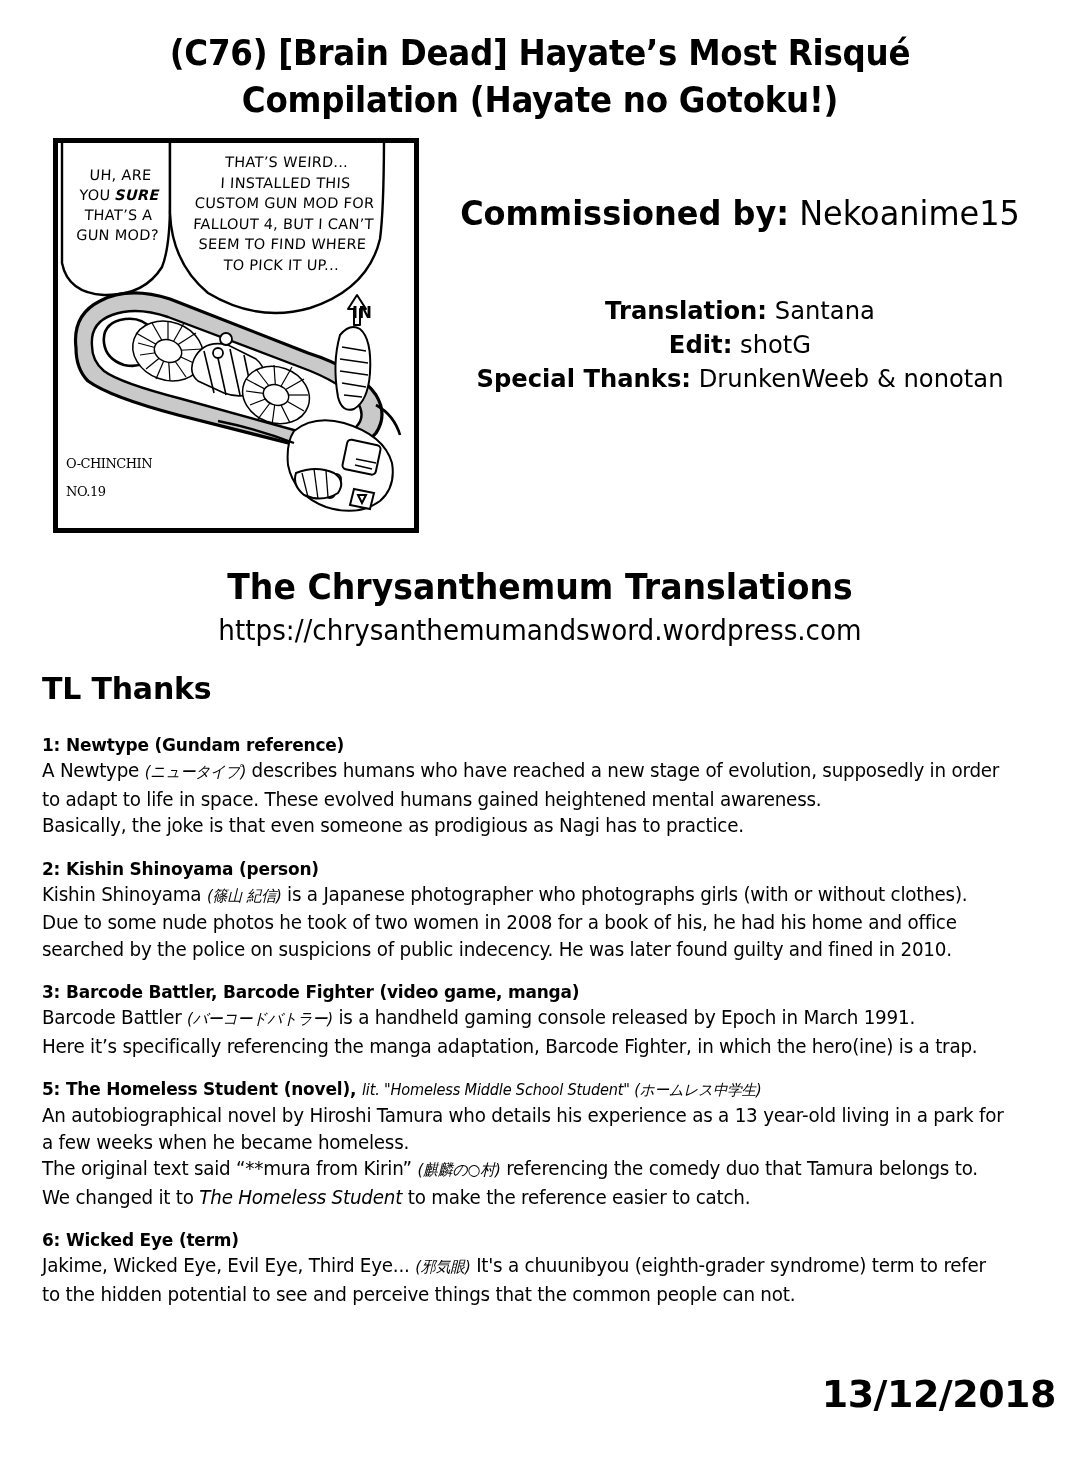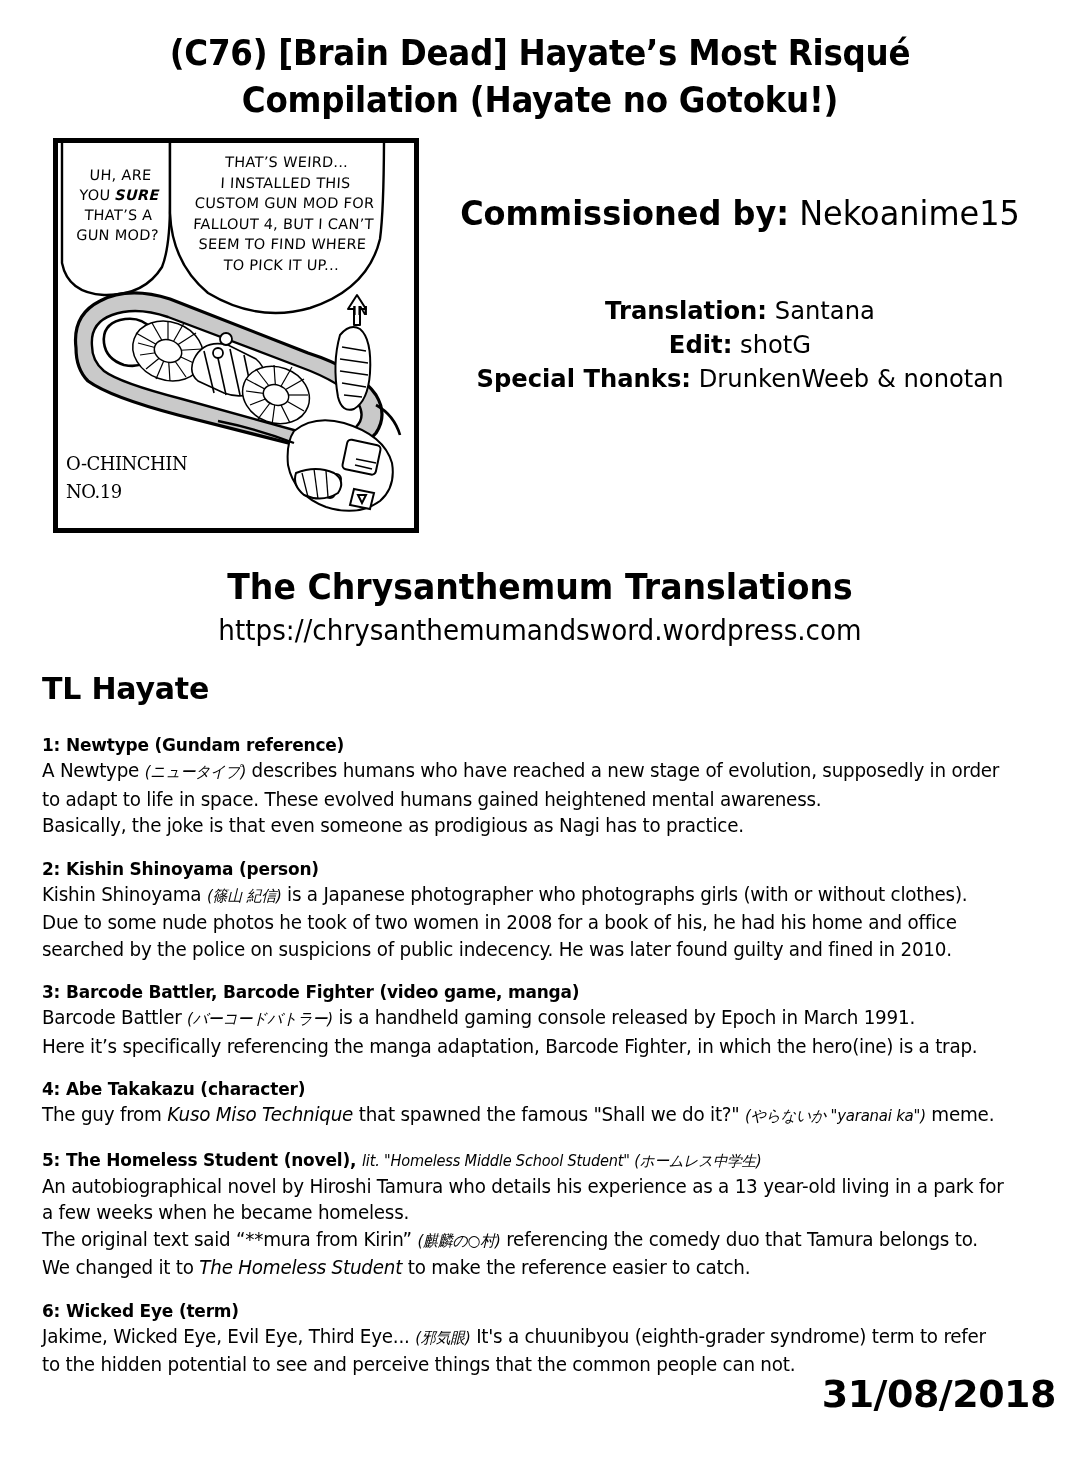--- a/index.html
+++ b/index.html
@@ -63,29 +63,29 @@
   #bubble-left-text .em { font-weight: bold; font-style: italic; }
   #bubble-right-text {
     left: 118px; top: 9px; width: 216px;
     font-size: 14.5px; line-height: 20.5px;
     transform: skewX(-3deg);
   }
   #panel-caption {
     position: absolute;
     left: 8px; bottom: 22px;
     font-family: "DejaVu Serif", serif;
-    font-size: 18px;
+    font-size: 13px;
     line-height: 28px;
     letter-spacing: -0.5px;
   }
   #in-label {
     position: absolute;
     left: 294px; top: 160px;
     font-family: "DejaVu Sans", sans-serif;
-    font-size: 13px;
+    font-size: 16px;
     font-weight: 600;
     letter-spacing: 0.5px;
   }
 
   
   #credits { position: absolute; left: 430px; top: 193px; width: 620px; }
   #commissioned-line {
     text-align: center;
     font-family: "DejaVu Sans", sans-serif;
     font-size: 34px;
@@ -331,21 +331,21 @@
     <div class="row">
       <span class="k">Special Thanks:</span>
       <span>DrunkenWeeb &amp; nonotan</span>
     </div>
   </div>
 </div>
 
 <div id="group-name">The Chrysanthemum Translations</div>
 <div id="group-url">https://chrysanthemumandsword.wordpress.com</div>
 
-<div id="tl-notes-heading">TL Hayate</div>
+<div id="tl-notes-heading">TL Thanks</div>
 
 <div id="notes-list">
 
   <div class="note">
     <div class="note-title">1: Newtype (Gundam reference)</div>
     <div class="note-body">
       <p>A Newtype <span class="jp">(ニュータイプ)</span> describes humans who have reached a new stage of evolution, supposedly in order to adapt to life in space. These evolved humans gained heightened mental awareness.</p>
       <p>Basically, the joke is that even someone as prodigious as Nagi has to practice.</p>
     </div>
   </div>
@@ -358,26 +358,20 @@
   </div>
 
   <div class="note">
     <div class="note-title">3: Barcode Battler, Barcode Fighter (video game, manga)</div>
     <div class="note-body">
       <p>Barcode Battler <span class="jp">(バーコードバトラー)</span> is a handheld gaming console released by Epoch in March 1991.</p>
       <p>Here it’s specifically referencing the manga adaptation, Barcode Fighter, in which the hero(ine) is a trap.</p>
     </div>
   </div>
 
-  <div class="note">
-    <div class="note-title">4: Abe Takakazu (character)</div>
-    <div class="note-body">
-      <p>The guy from <span class="it">Kuso Miso Technique</span> that spawned the famous "Shall we do it?" <span class="jp">(やらないか <span class="it">"yaranai ka"</span>)</span> meme.</p>
-    </div>
-  </div>
 
   <div class="note">
     <div class="note-title">
       <span>5: The Homeless Student (novel),</span>
       <span class="sub">lit. "Homeless Middle School Student" (ホームレス中学生)</span>
     </div>
     <div class="note-body">
       <p>An autobiographical novel by Hiroshi Tamura who details his experience as a 13 year-old living in a park for a few weeks when he became homeless.</p>
       <p>The original text said “**mura from Kirin” <span class="jp">(麒麟の○村)</span> referencing the comedy duo that Tamura belongs to.</p>
       <p>We changed it to <span class="it">The Homeless Student</span> to make the reference easier to catch.</p>
@@ -386,13 +380,13 @@
 
   <div class="note">
     <div class="note-title">6: Wicked Eye (term)</div>
     <div class="note-body">
       <p>Jakime, Wicked Eye, Evil Eye, Third Eye... <span class="jp">(邪気眼)</span> It's a chuunibyou (eighth-grader syndrome) term to refer to the hidden potential to see and perceive things that the common people can not.</p>
     </div>
   </div>
 
 </div>
 
-<div id="doc-date">31/08/2018</div>
+<div id="doc-date">13/12/2018</div>
 
 </body></html>

